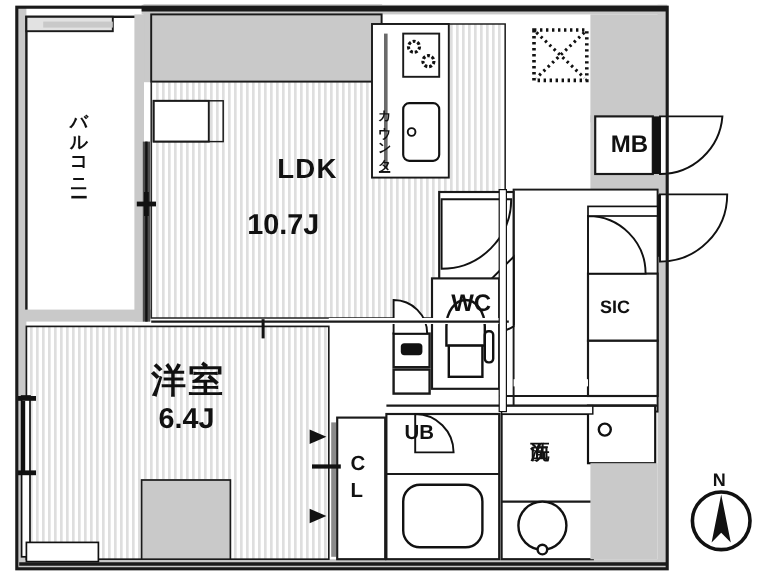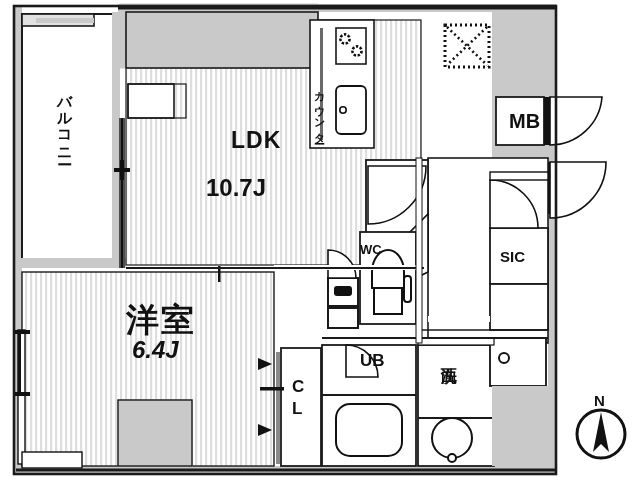--- a/index.html
+++ b/index.html
@@ -208,30 +208,30 @@
 
     <g>
       <circle cx="601" cy="434" r="24" fill="#ffffff" stroke="#111" stroke-width="3"></circle>
       <path d="M601 412 L609 452 L601 444 L593 452 Z" fill="#111"></path>
     </g>
   </svg>
 
   <div class="lbl ctr" style="left:205px;top:128px;font-size:23px;letter-spacing:1px;padding-left:26px;">LDK</div>
   <div class="lbl ctr" style="left:206px;top:163px;font-size:24px;margin-top:12px;">10.7J</div>
 
-  <div class="lbl ctr" style="left:126px;top:303px;font-size:33px;letter-spacing:2px;">洋室</div>
-  <div class="lbl ctr" style="left:132px;top:337px;font-size:24px;font-style:italic;">6.4J</div>
+  <div class="lbl ctr" style="left:126px;top:303px;font-size:29px;letter-spacing:2px;">洋室</div>
+  <div class="lbl ctr" style="left:132px;top:337px;font-size:24px;">6.4J</div>
 
   <div class="lbl v" style="left:57px;top:84px;font-size:15px;">バルコニー</div>
 
   <div class="lbl v" style="left:313px;top:84px;font-size:11px;">カウンター</div>
 
-  <div class="lbl" style="left:360px;top:243px;font-size:13px;">WC</div>
-
-  <div class="lbl" style="left:360px;top:352px;font-size:17px;">UB</div>
+  <div class="lbl" style="left:376px;top:243px;font-size:20px;">WC</div>
+
+  <div class="lbl" style="left:337px;top:352px;font-size:17px;">UB</div>
 
   <div class="lbl" style="left:500px;top:249px;font-size:15px;">SIC</div>
 
   <div class="lbl" style="left:509px;top:111px;font-size:20px;">MB</div>
 
   <div class="lbl v" style="left:440px;top:355px;font-size:16px;">洗面</div>
 
   <div class="lbl" style="left:292px;top:378px;font-size:17px;">C</div>
   <div class="lbl" style="left:292px;top:400px;font-size:17px;">L</div>
 

